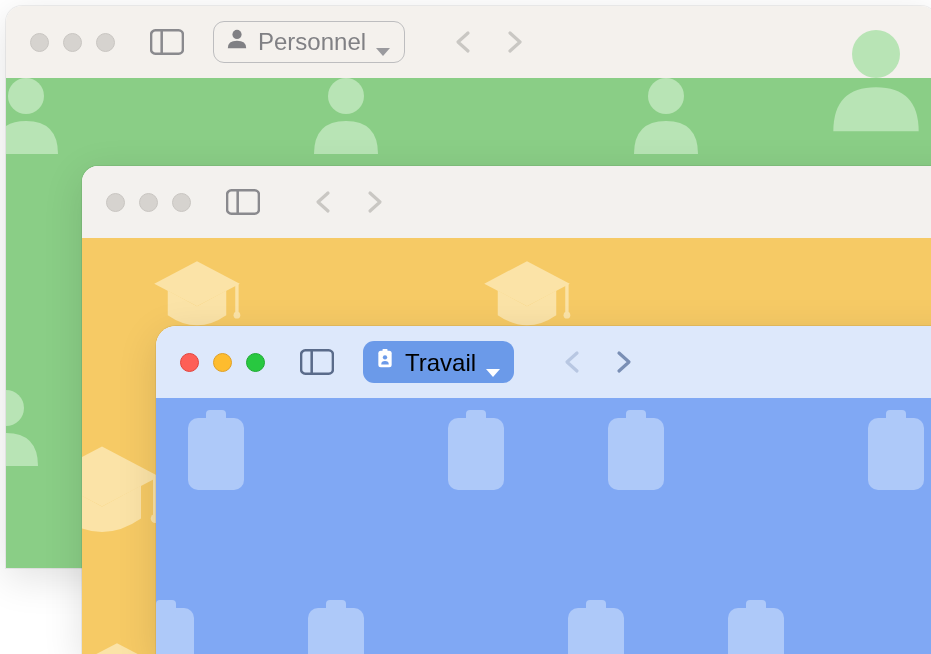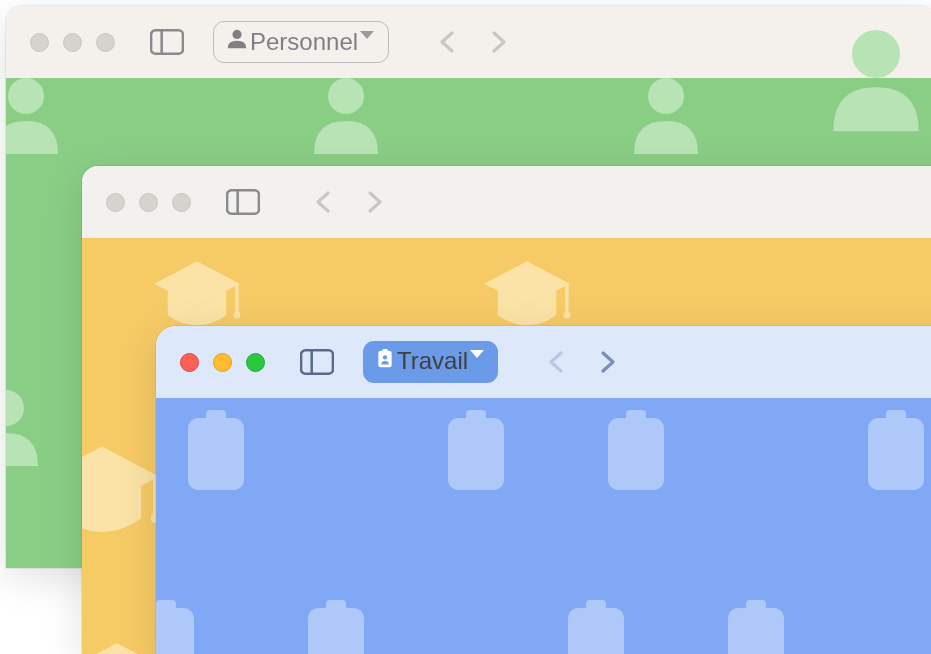--- a/index.html
+++ b/index.html
@@ -47,22 +47,22 @@
     display: flex;
     align-items: center;
     justify-content: center;
     color: #8a8a8e;
     margin-left: 6px;
   }
   .sidebar-toggle svg { display: block; }
 
   .profile-pill {
     display: inline-flex;
-    align-items: flex-start;
-    gap: 2px;
+    align-items: flex-end;
+    gap: 10px;
     padding: 6px 14px 6px 12px;
     border-radius: 11px;
     font-size: 24px;
     font-weight: 500;
   }
   .profile-pill .chev {
     width: 0;
     height: 0;
     border-left: 7px solid transparent;
     border-right: 7px solid transparent;
@@ -72,21 +72,21 @@
   .pill-outline {
     border: 1.5px solid #bdbdbf;
     color: #808084;
     background: transparent;
   }
   .pill-outline .chev { border-top: 8px solid #9a9a9e; }
   .pill-outline svg { fill: #808084; }
 
   .pill-solid {
     background: #6b9ae9;
-    color: #404040;
+    color: #000000;
     border: none;
   }
   .pill-solid .chev { border-top: 8px solid #ffffff; }
   .pill-solid svg { fill: #ffffff; }
 
   .nav-arrows {
     display: flex;
     gap: 28px;
     margin-left: 24px;
   }

